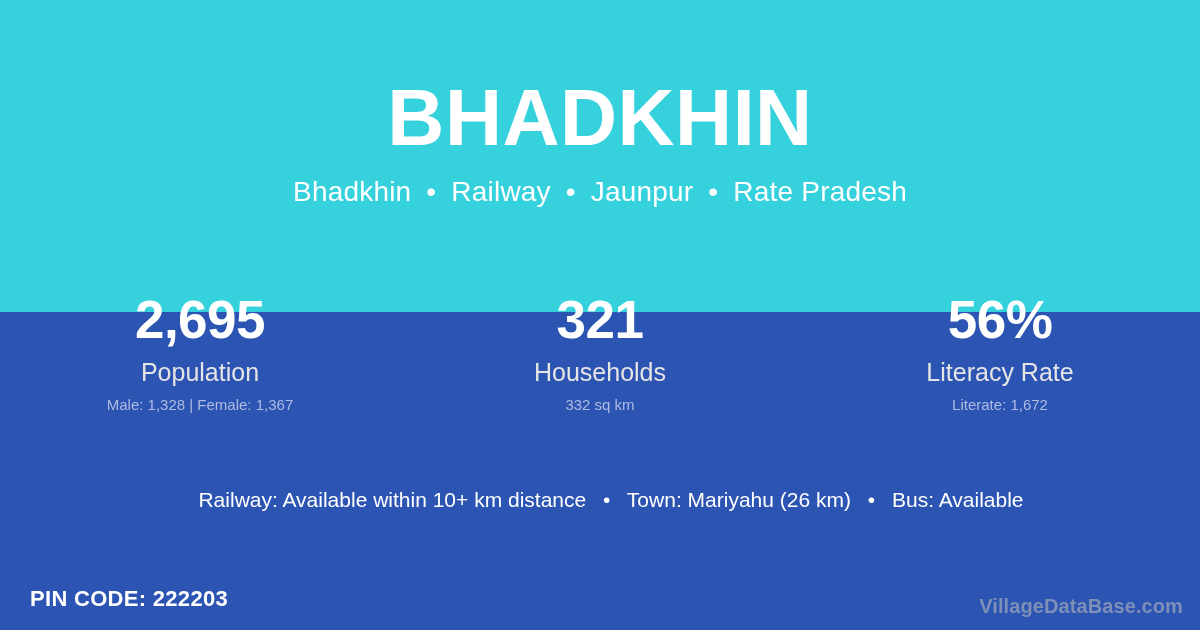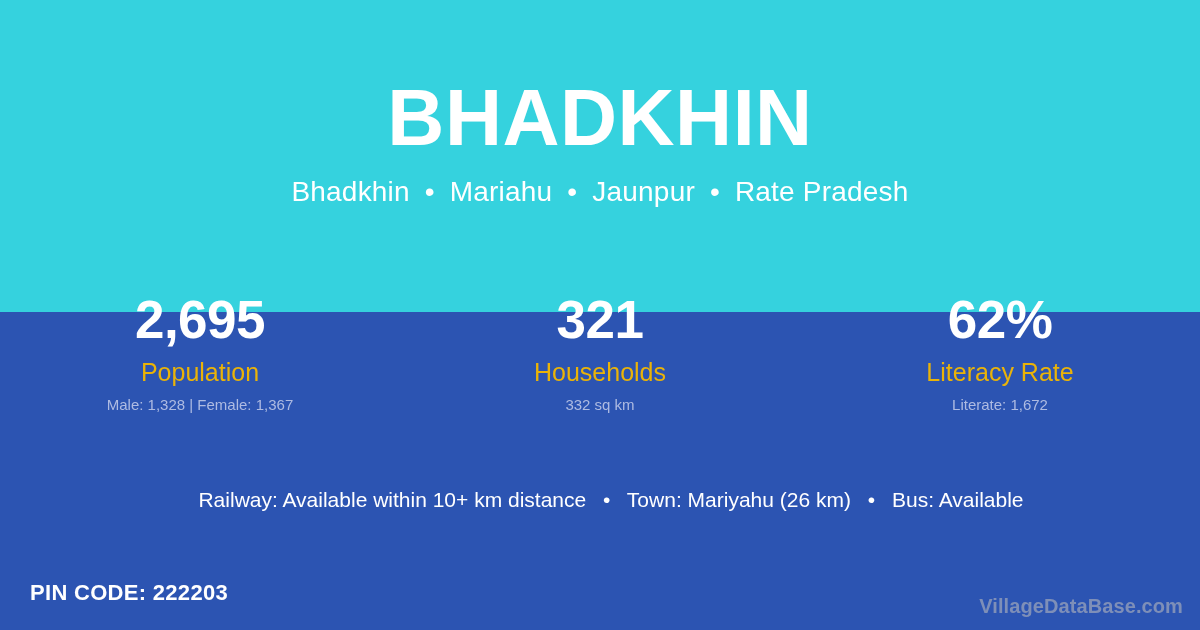--- a/index.html
+++ b/index.html
@@ -71,21 +71,21 @@
     font-weight:bold;
     color:#ffffff;
     line-height:64px;
     height:64px;
     letter-spacing:-0.5px;
   }
   .stat-label {
     margin-top:5px;
     font-size:25px;
     font-weight:400;
-    color:#eab308;
+    color:#e5e5e5;
     line-height:30px;
   }
   .stat-sub {
     margin-top:8px;
     font-size:15px;
     font-weight:400;
     color:#AEBBE2;
     line-height:19px;
   }
   
@@ -107,21 +107,21 @@
   
   #footer {
     position:absolute;
     left:0; top:572px;
     width:1200px;
     height:44px;
     z-index:3;
   }
   #pincode {
     position:absolute;
-    left:30px; top:6px;
+    left:30px; top:12px;
     font-size:22px;
     font-weight:bold;
     color:#FFFFFF;
     letter-spacing:0.3px;
     line-height:30px;
   }
   #brand {
     position:absolute;
     right:17px; top:20px;
     font-size:20px;
@@ -137,41 +137,41 @@
 <div id="card">
 
   <div id="band-teal"></div>
   <div id="band-blue"></div>
 
   <div id="header">
     <div id="title">BHADKHIN</div>
     <div id="breadcrumb">
       <span>Bhadkhin</span>
       <span class="sep">•</span>
-      <span>Mariahu</span>
+      <span>Railway</span>
       <span class="sep">•</span>
       <span>Jaunpur</span>
       <span class="sep">•</span>
       <span>Rate Pradesh</span>
     </div>
   </div>
 
   <div id="stats">
     <div class="stat">
       <div class="stat-value">2,695</div>
       <div class="stat-label">Population</div>
       <div class="stat-sub">Male: 1,328 | Female: 1,367</div>
     </div>
     <div class="stat">
       <div class="stat-value">321</div>
       <div class="stat-label">Households</div>
       <div class="stat-sub">332 sq km</div>
     </div>
     <div class="stat">
-      <div class="stat-value">62%</div>
+      <div class="stat-value">56%</div>
       <div class="stat-label">Literacy Rate</div>
       <div class="stat-sub">Literate: 1,672</div>
     </div>
   </div>
 
   <div id="amenities">
     <span>Railway: Available within 10+ km distance</span>
     <span class="sep">•</span>
     <span>Town: Mariyahu (26 km)</span>
     <span class="sep">•</span>

